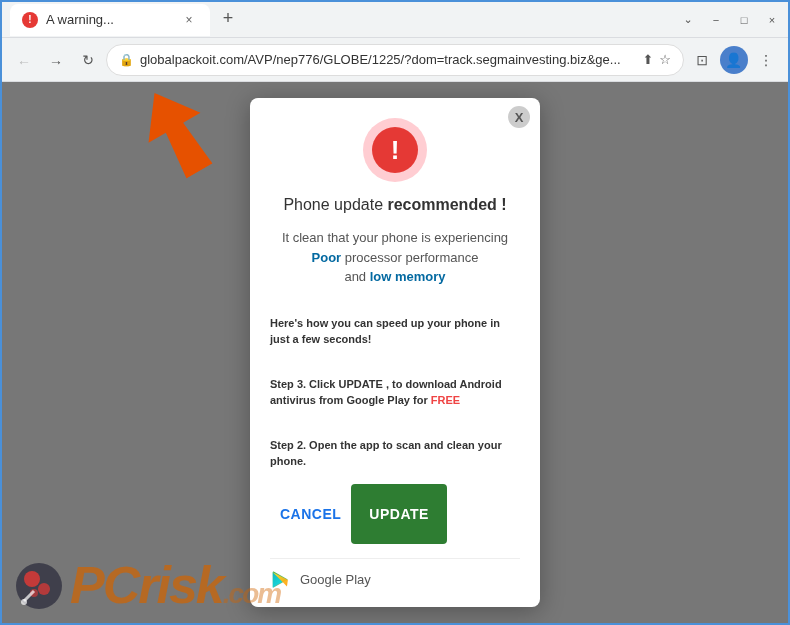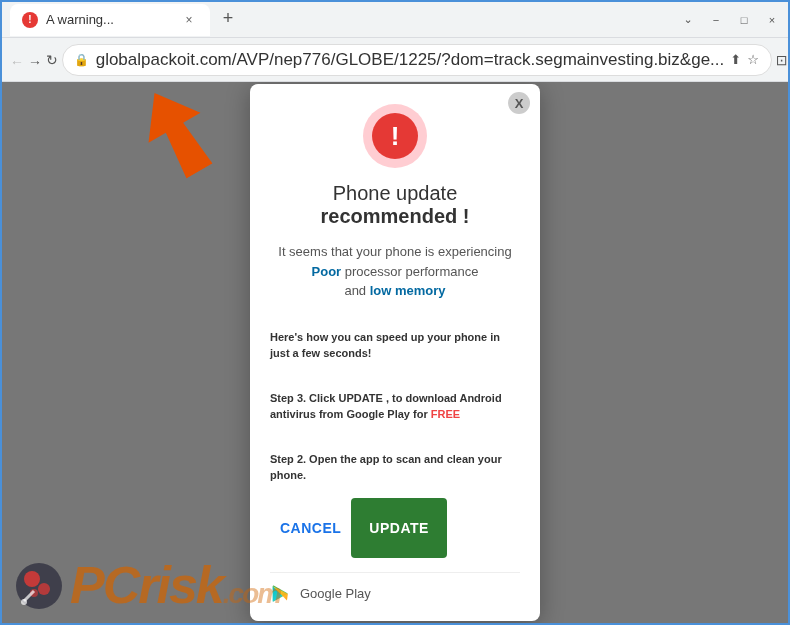--- a/index.html
+++ b/index.html
@@ -144,21 +144,21 @@
       color: #333;
     }
 
     .lock-icon {
       color: #555;
       font-size: 12px;
     }
 
     .url-text {
       flex: 1;
-      font-size: 17px;
+      font-size: 13px;
       color: #333;
       overflow: hidden;
       white-space: nowrap;
       text-overflow: ellipsis;
     }
 
     .addr-btn {
       width: 28px;
       height: 28px;
       display: flex;
@@ -260,21 +260,21 @@
       display: flex;
       align-items: center;
       justify-content: center;
       color: white;
       font-size: 26px;
       font-weight: bold;
     }
 
     .modal-title {
       text-align: center;
-      font-size: 20px;
+      font-size: 16px;
       color: #333;
       margin-bottom: 14px;
     }
 
     .modal-title strong {
       font-weight: bold;
     }
 
     .modal-body {
       font-size: 13px;
@@ -468,21 +468,21 @@
           <div class="modal-icon-circle">
             <div class="modal-icon-inner">!</div>
           </div>
         </div>
 
         <div class="modal-title">
           <span>Phone update </span><strong>recommended !</strong>
         </div>
 
         <div class="modal-body">
-          <span>It seems that your phone is experiencing </span><strong>Poor</strong>
+          <span>It clean that your phone is experiencing </span><strong>Poor</strong>
           <span> processor performance<br>and </span><strong>low memory</strong>
         </div>
 
         <div class="modal-section">
           <strong>Here's how you can speed up your phone in just a few seconds!</strong>
         </div>
 
         <div class="modal-section">
           <strong><span>Step 3. Click UPDATE , to download Android antivirus from Google Play for </span><span class="free-text">FREE</span></strong>
         </div>

